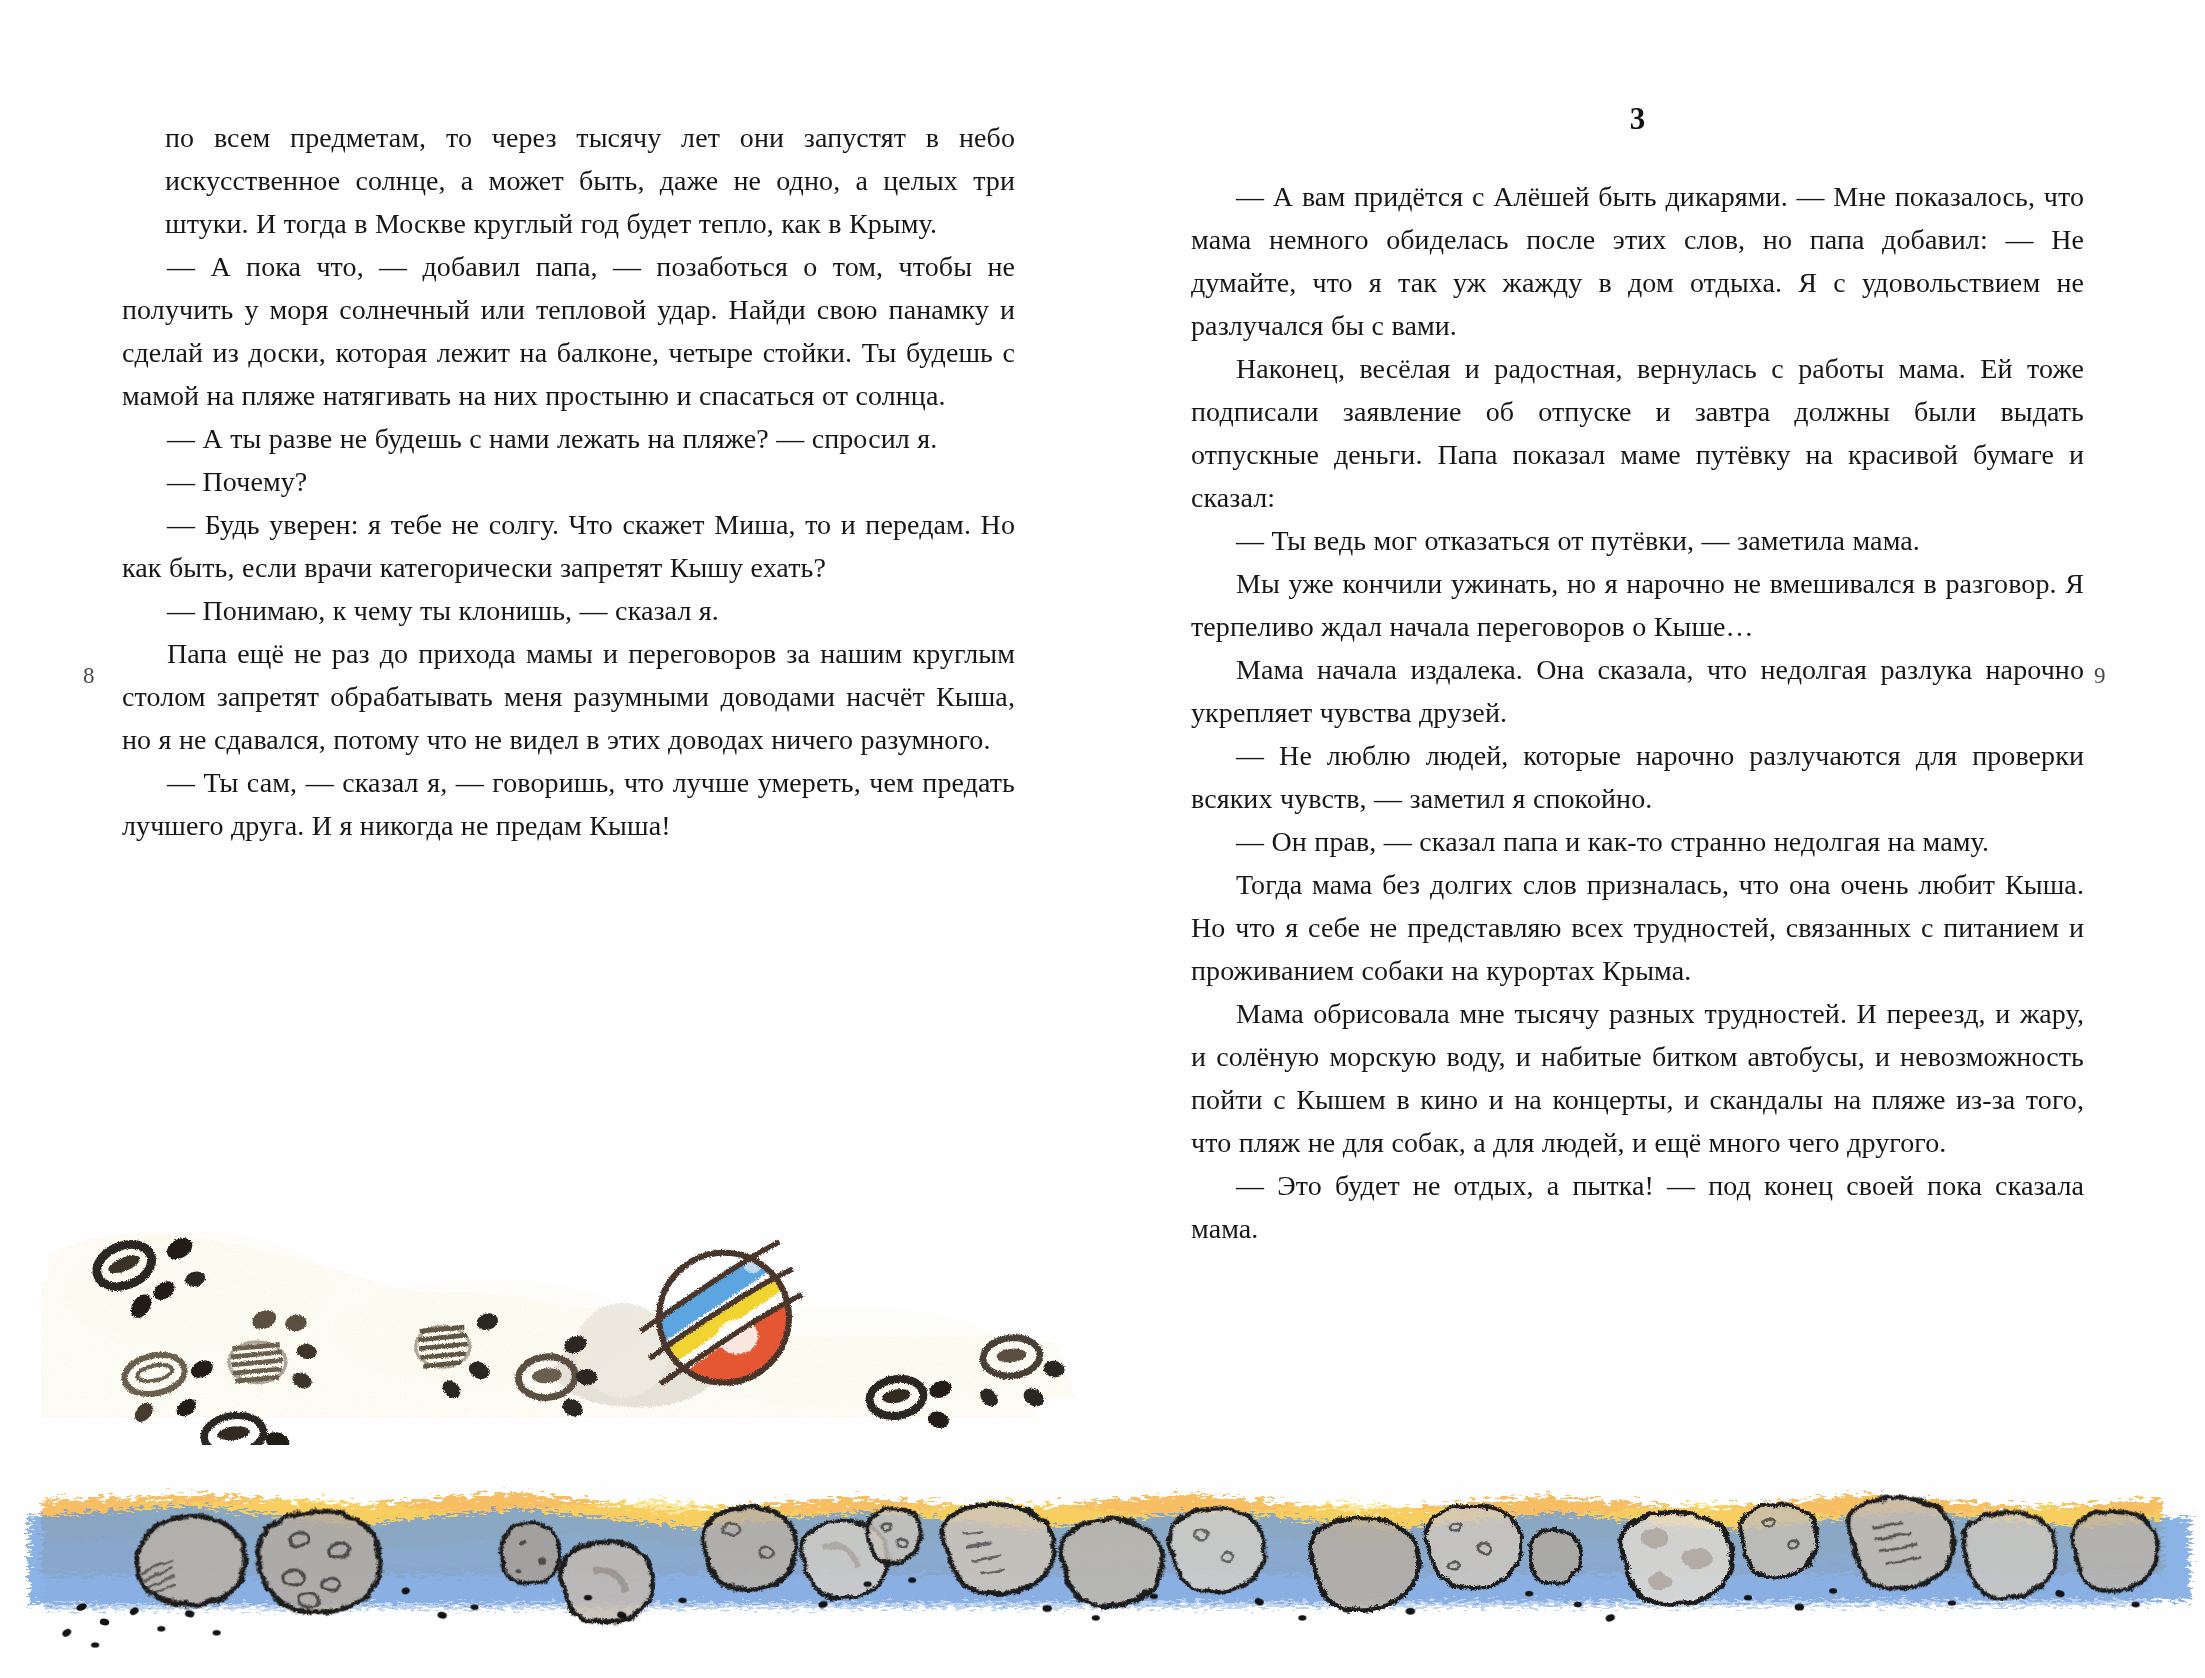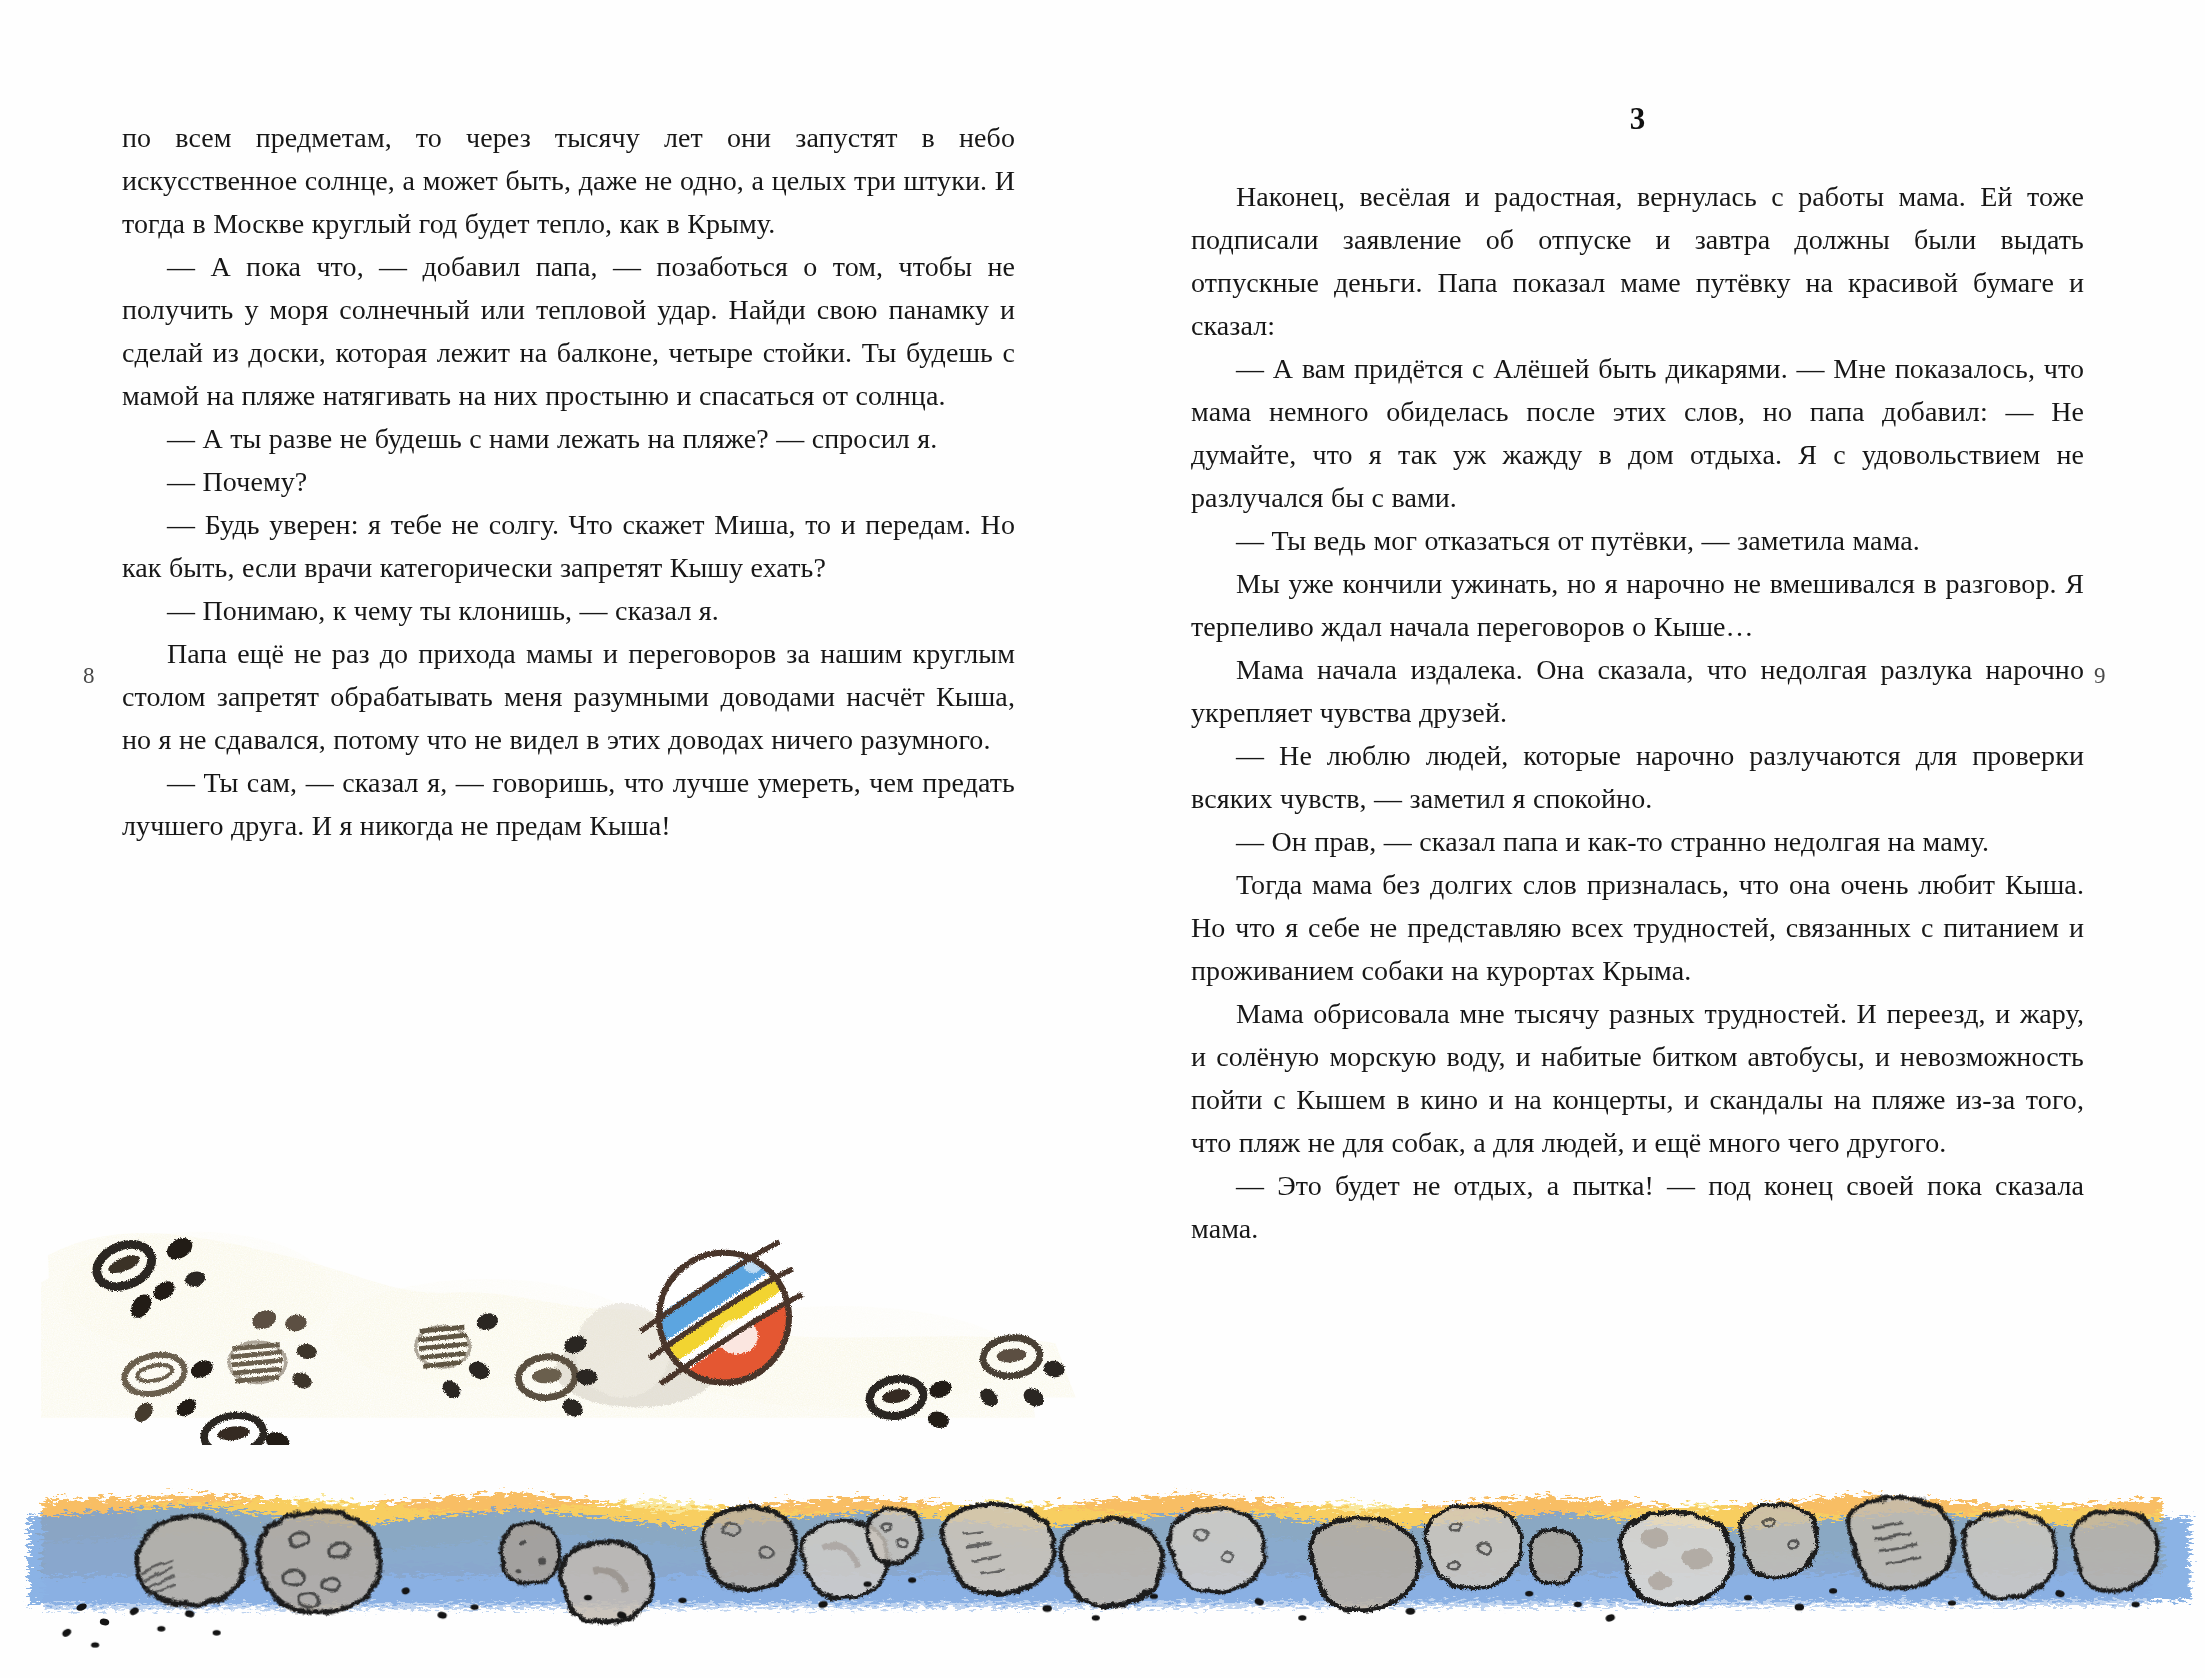--- a/index.html
+++ b/index.html
@@ -55,21 +55,21 @@
     font-size: 31px;
     font-weight: bold;
     line-height: 37px;
     color: #101010;
   }
 
   p.para {
     margin: 0;
     text-indent: 45px;
   }
-  p.para.no-indent { text-indent: 0; }
+  p.para.no-indent { text-indent: 0; margin-left: 43px; }
 
   
   .folio {
     position: absolute;
     font-size: 23px;
     color: #4a4a4a;
     font-family: "Liberation Serif", "DejaVu Serif", serif;
   }
   .folio-left  { left: 83px;  top: 663px; }
   .folio-right { left: 2094px; top: 663px; }
@@ -110,22 +110,22 @@
       <p class="para">— Будь уверен: я тебе не солгу. Что скажет Миша, то и передам. Но как быть, если врачи категорически запретят Кышу ехать?</p>
       <p class="para">— Понимаю, к чему ты клонишь, — сказал я.</p>
       <p class="para">Папа ещё не раз до прихода мамы и переговоров за нашим круглым столом запретят обрабатывать меня разумными доводами насчёт Кыша, но я не сдавался, потому что не видел в этих доводах ничего разумного.</p>
       <p class="para">— Ты сам, — сказал я, — говоришь, что лучше умереть, чем предать лучшего друга. И я никогда не предам Кыша!</p>
     </div>
   </div>
 
   <div class="page-col page-right">
     <div class="chapter-number">3</div>
     <div class="textblock" style="top:175px;">
+      <p class="para">— А вам придётся с Алёшей быть дикарями. — Мне показалось, что мама немного обиделась после этих слов, но папа добавил: — Не думайте, что я так уж жажду в дом отдыха. Я с удовольствием не разлучался бы с вами.</p>
       <p class="para">Наконец, весёлая и радостная, вернулась с работы мама. Ей тоже подписали заявление об отпуске и завтра должны были выдать отпускные деньги. Папа показал маме путёвку на красивой бумаге и сказал:</p>
-      <p class="para">— А вам придётся с Алёшей быть дикарями. — Мне показалось, что мама немного обиделась после этих слов, но папа добавил: — Не думайте, что я так уж жажду в дом отдыха. Я с удовольствием не разлучался бы с вами.</p>
       <p class="para">— Ты ведь мог отказаться от путёвки, — заметила мама.</p>
       <p class="para">Мы уже кончили ужинать, но я нарочно не вмешивался в разговор. Я терпеливо ждал начала переговоров о Кыше…</p>
       <p class="para">Мама начала издалека. Она сказала, что недолгая разлука нарочно укрепляет чувства друзей.</p>
       <p class="para">— Не люблю людей, которые нарочно разлучаются для проверки всяких чувств, — заметил я спокойно.</p>
       <p class="para">— Он прав, — сказал папа и как-то странно недолгая на маму.</p>
       <p class="para">Тогда мама без долгих слов призналась, что она очень любит Кыша. Но что я себе не представляю всех трудностей, связанных с питанием и проживанием собаки на курортах Крыма.</p>
       <p class="para">Мама обрисовала мне тысячу разных трудностей. И переезд, и жару, и солёную морскую воду, и набитые битком автобусы, и невозможность пойти с Кышем в кино и на концерты, и скандалы на пляже из-за того, что пляж не для собак, а для людей, и ещё много чего другого.</p>
       <p class="para">— Это будет не отдых, а пытка! — под конец своей пока сказала мама.</p>
     </div>
   </div>

